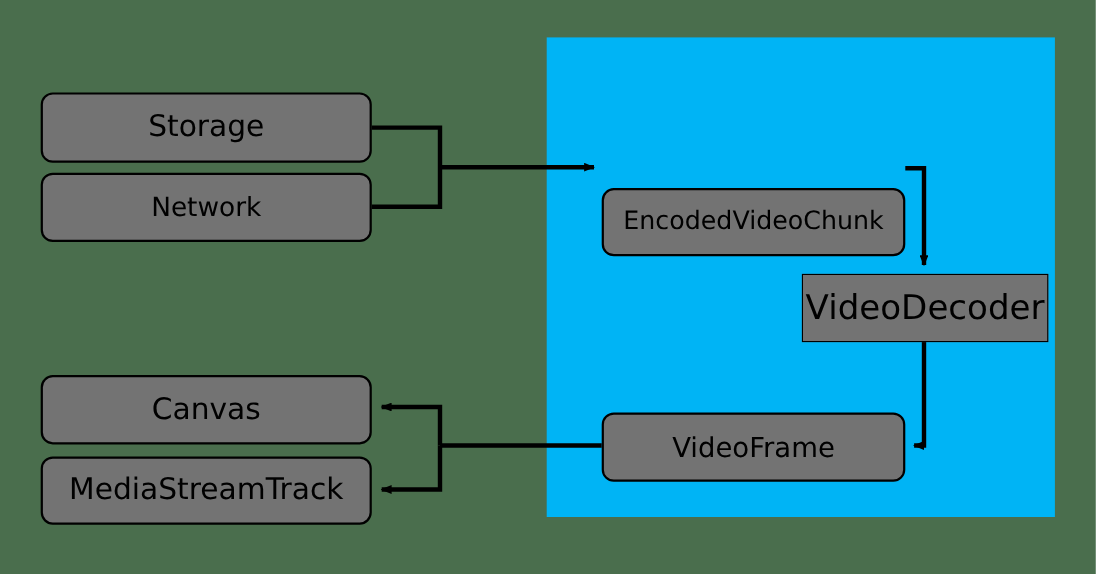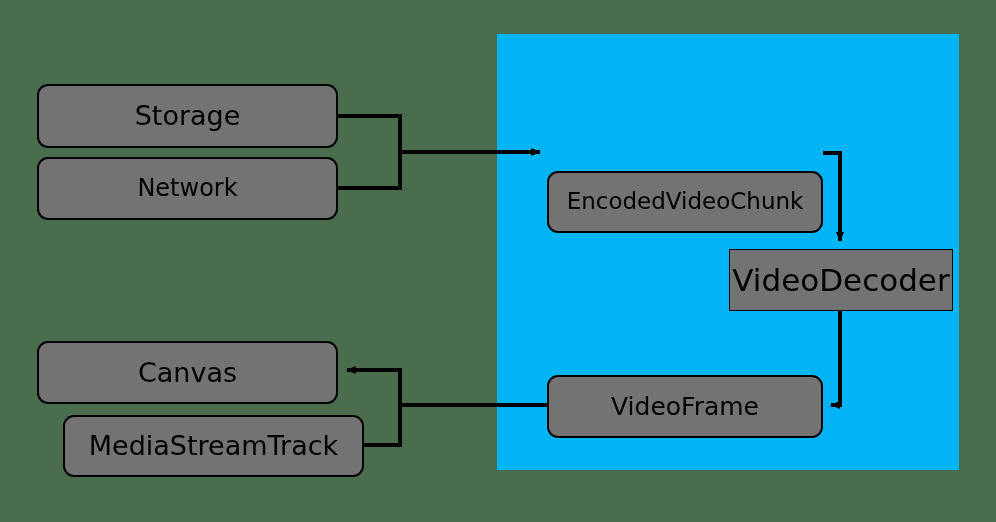--- a/index.html
+++ b/index.html
@@ -47,21 +47,21 @@
     line-height: 1.1;
     white-space: nowrap;
   }
   .node.rounded { border-radius: 11px; }
   .node.square  { border-radius: 0; }
 
   
   #node-storage            { left: 37px;  top: 84px;  width: 301px; height: 64px;  font-size: 27px; }
   #node-network            { left: 37px;  top: 157px; width: 301px; height: 63px;  font-size: 24px; }
   #node-canvas             { left: 37px;  top: 341px; width: 301px; height: 63px;  font-size: 27px; }
-  #node-mediastreamtrack   { left: 37px;  top: 415px; width: 301px; height: 62px;  font-size: 27px; margin-left: 26px; }
+  #node-mediastreamtrack   { left: 37px;  top: 415px; width: 301px; height: 62px;  font-size: 27px; }
 
   
   #node-encodedvideochunk  { left: 547px; top: 123px; width: 276px; height: 62px;  font-size: 23px; margin-top: 48px; }
   #node-videodecoder       { left: 729px; top: 249px; width: 224px; height: 62px;  font-size: 31px;
                              background: #737373; border-width: 1px; }
   #node-videoframe         { left: 547px; top: 375px; width: 276px; height: 63px;  font-size: 25px; text-align: right; }
 </style>
 </head>
 <body>
 

